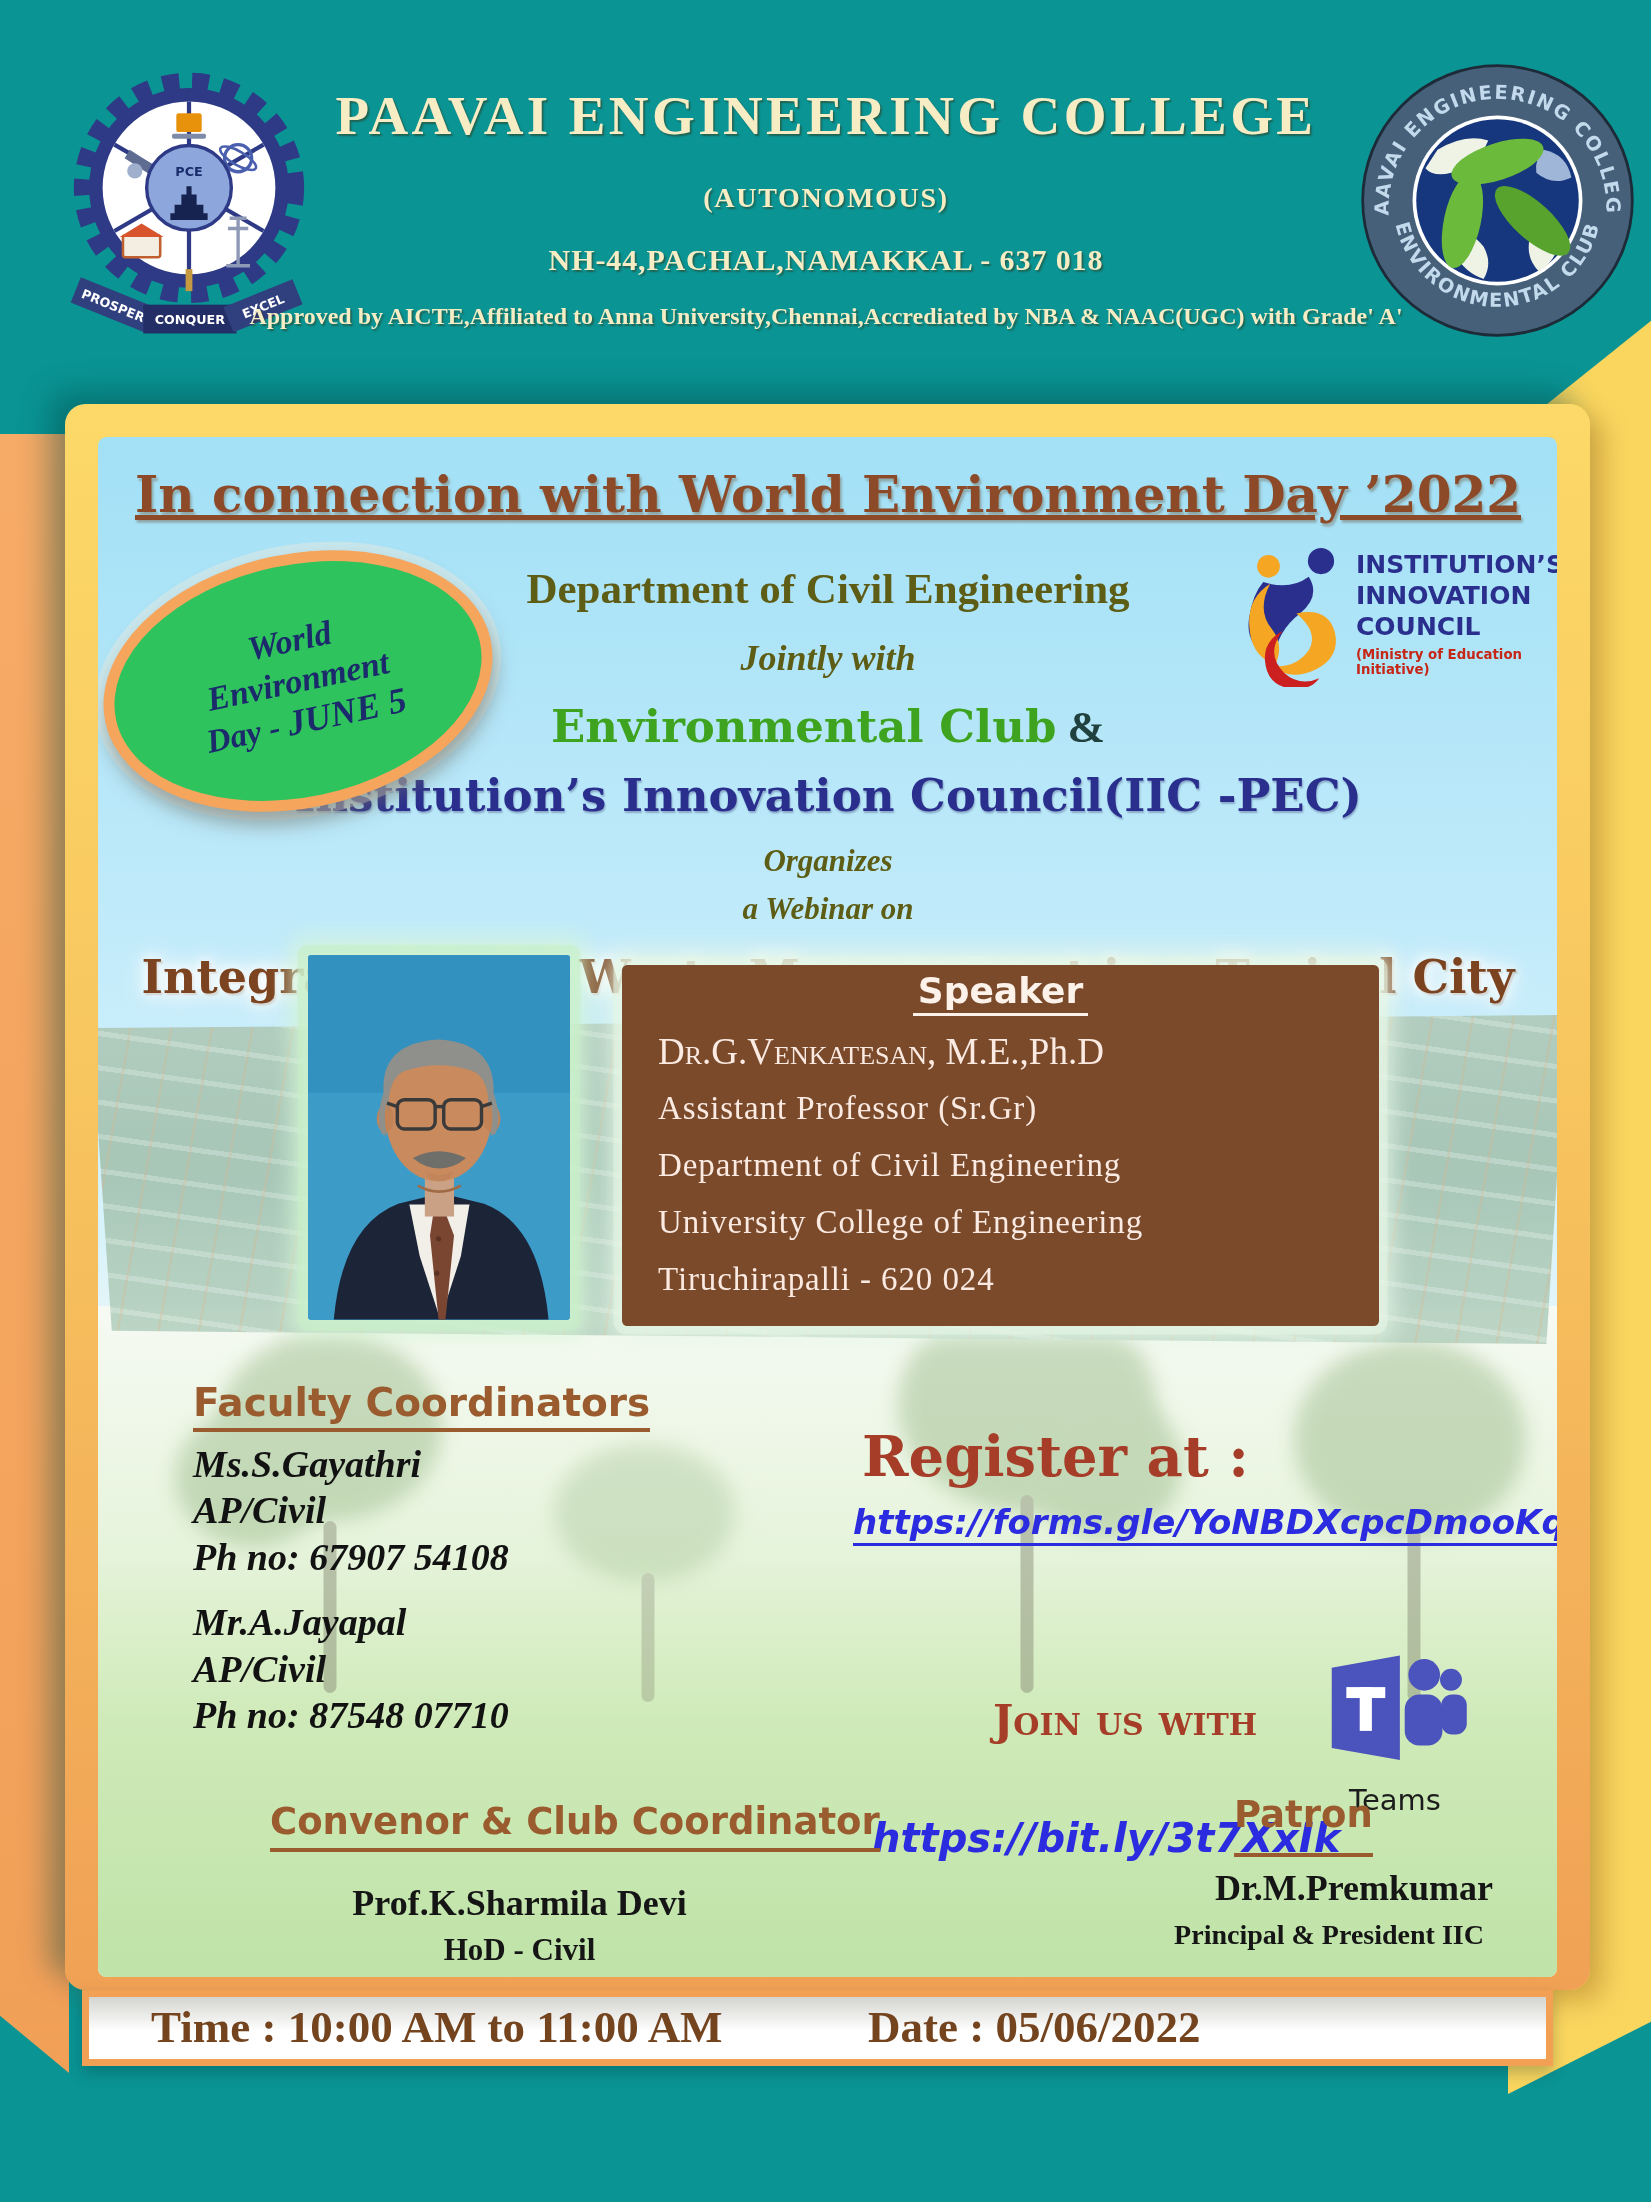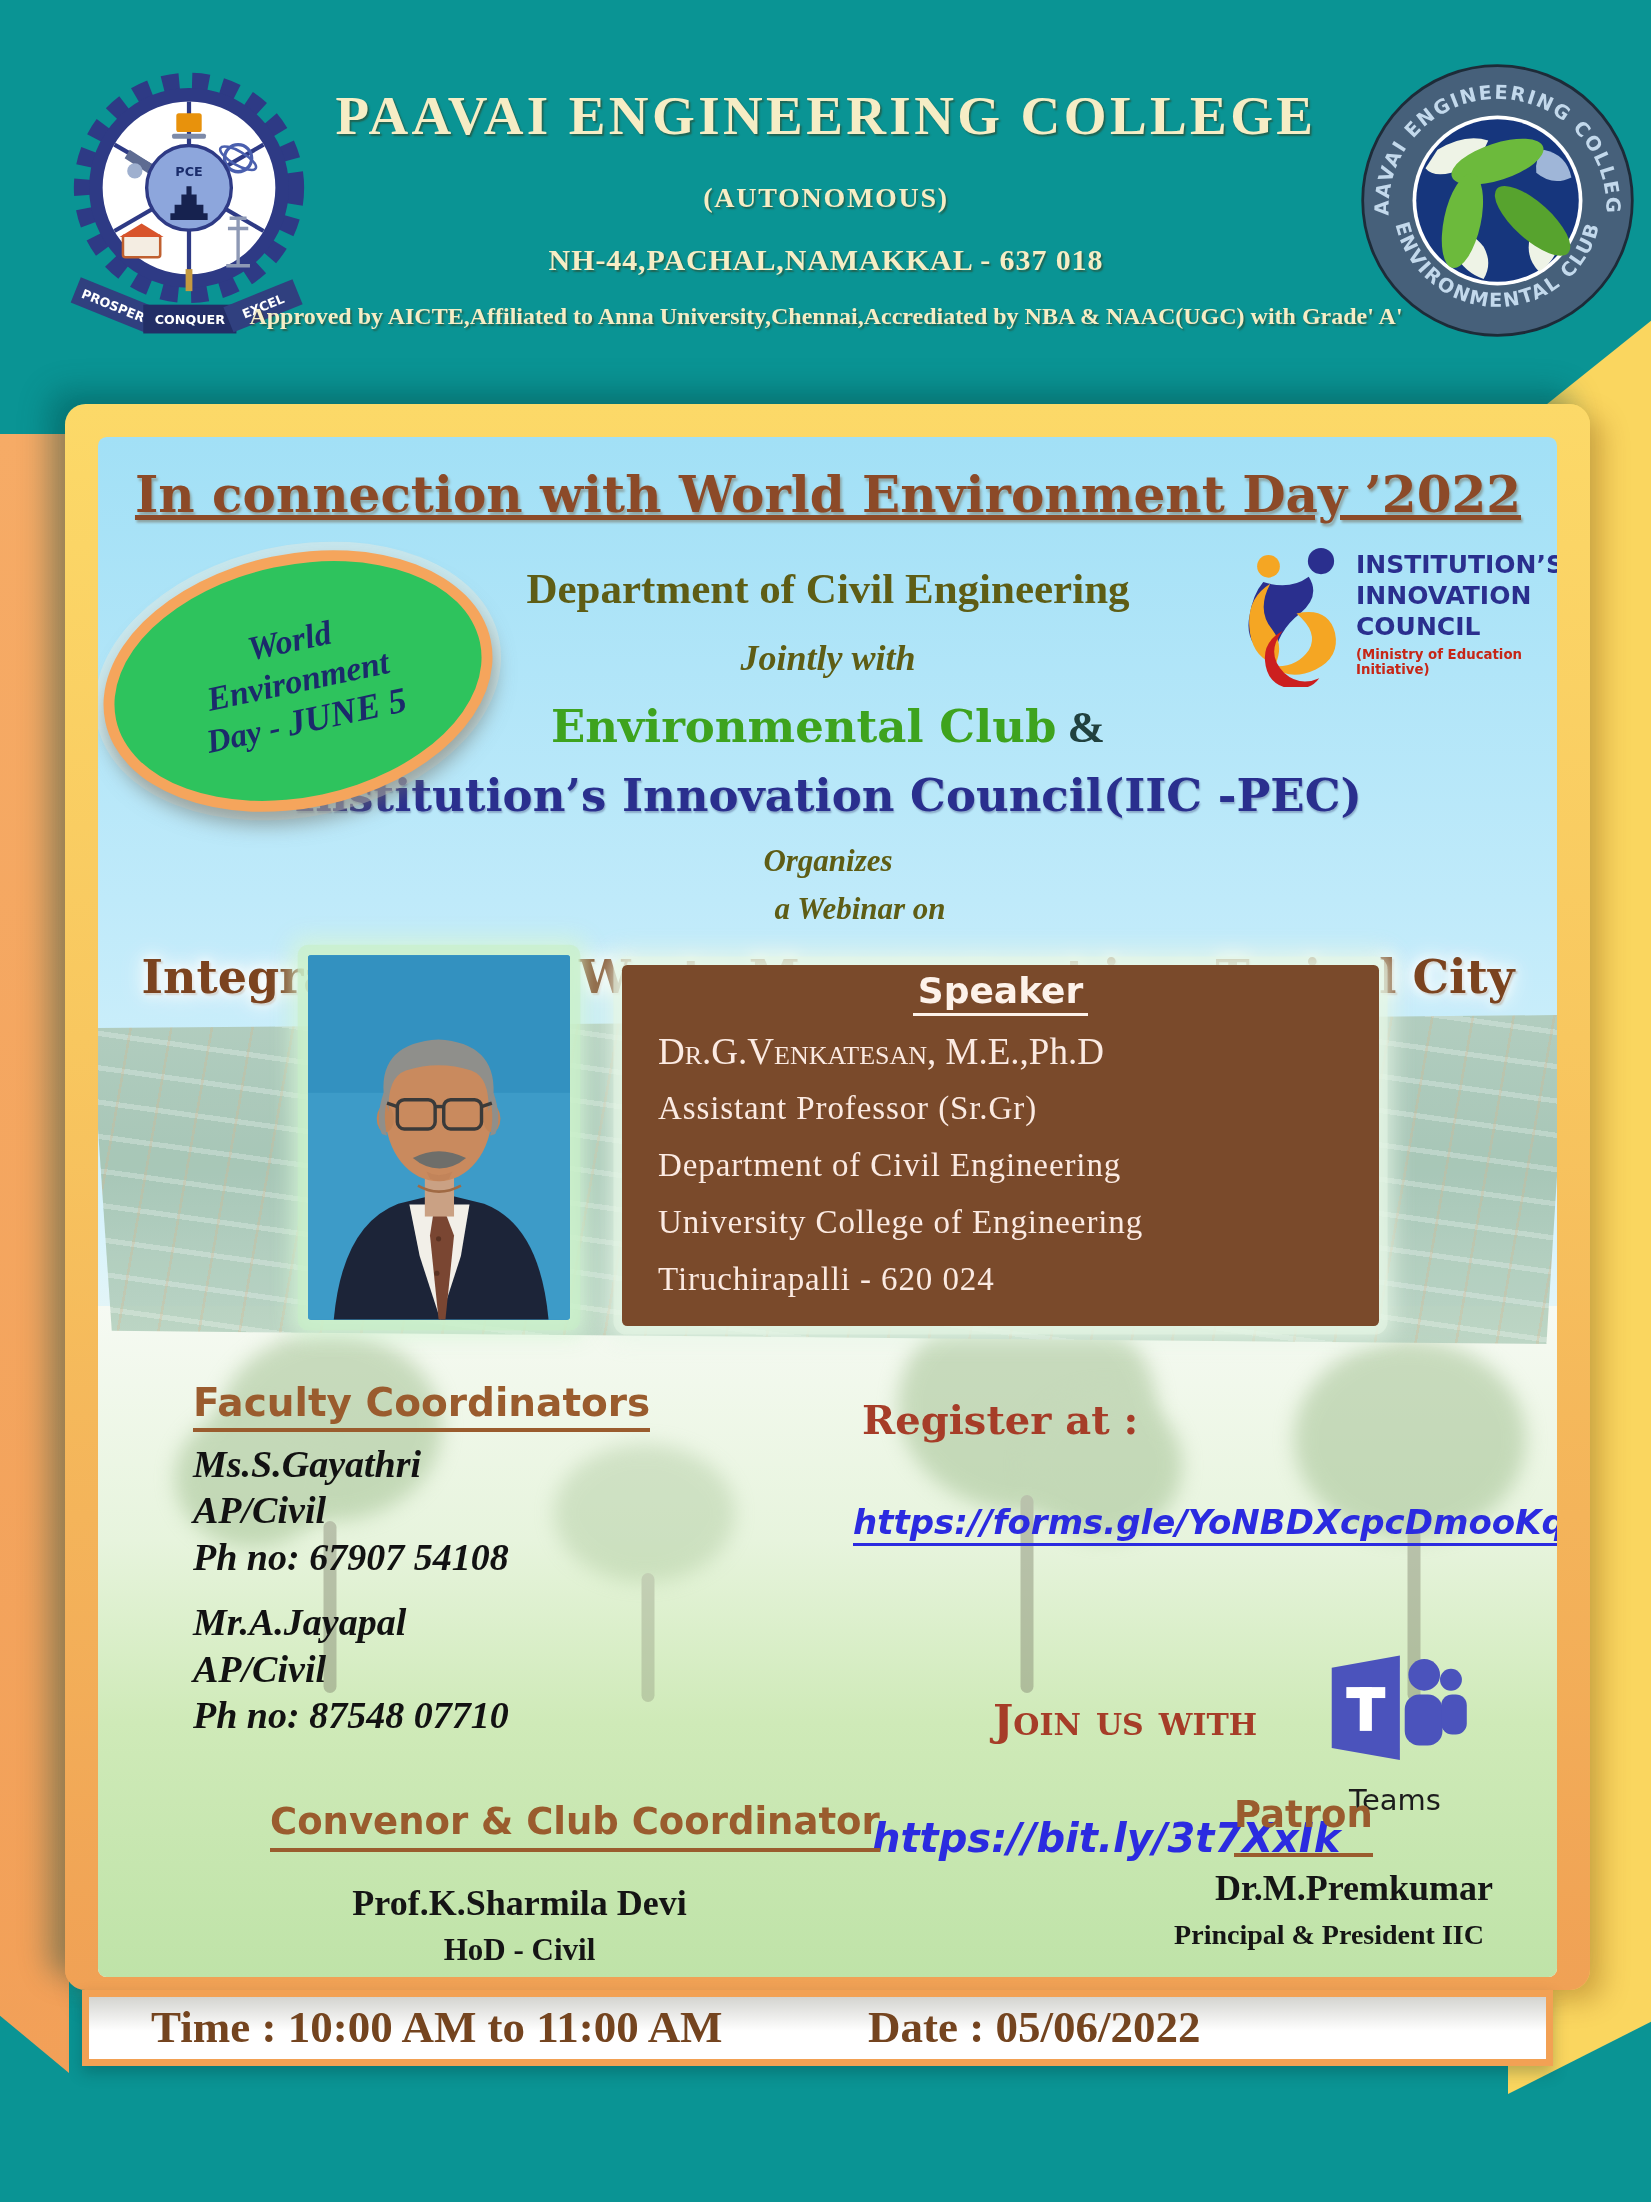--- a/index.html
+++ b/index.html
@@ -63,21 +63,21 @@
   .occasion{top:27.5px;font-size:50px;font-weight:bold;color:#8c4a28;
     font-family:"DejaVu Serif",serif;text-shadow:1.7px 2.6px 2.6px rgba(90,50,10,.35);text-decoration:underline;}
   .dept{top:127px;font-size:43px;font-weight:bold;color:#5e5d15;}
   .jointly{top:200px;font-size:36px;font-weight:bold;font-style:italic;color:#5e5d15;}
   .clubline{top:263px;font-size:45px;font-weight:bold;}
   .club-g{color:#3ea31e;font-family:"DejaVu Serif",serif;}
   .club-amp{color:#21413f;}
   .council{top:332px;font-size:45px;font-weight:bold;color:#2a2f8e;
     font-family:"DejaVu Serif",serif;text-shadow:0.9px 1.7px 1.7px rgba(30,30,90,.3);}
   .organizes{top:406px;font-size:31px;font-weight:bold;font-style:italic;color:#5e5d15;text-align:center;}
-  .webon{top:454px;font-size:31px;font-weight:bold;font-style:italic;color:#5e5d15;padding-left:32px;}
+  .webon{top:454px;font-size:31px;font-weight:bold;font-style:italic;color:#5e5d15;}
   .webtitle{top:513px;font-size:46px;font-weight:bold;color:#7b431f;
     font-family:"DejaVu Serif",serif;
     text-shadow:0 0 10.3px #fff,0 0 19px #fff,0 0 29px #fff,1.7px 1.7px 1.7px rgba(120,70,30,.4);}
   
   .badge{
     position:absolute;left:3.4px;top:117px;width:372px;height:232px;z-index:5;
     background:#2ec35d;border:11.2px solid #f5a55c;border-radius:50%;
     transform:rotate(-12deg);
     box-shadow:0 13.8px 19px rgba(110,110,100,.55),0 0 0 8.6px rgba(235,235,225,.45);
     display:flex;flex-direction:column;align-items:center;justify-content:center;
@@ -115,21 +115,21 @@
   .sec-head{position:absolute;z-index:6;font-family:"DejaVu Sans",sans-serif;
     font-weight:bold;color:#9a5c2e;}
   .fc-head{left:95px;top:943px;font-size:39px;border-bottom:4.3px solid #9a5c2e;padding-bottom:3.4px;}
   .black-it{position:absolute;z-index:6;font-size:38px;font-weight:bold;font-style:italic;color:#121212;}
   .f1n{left:95px;top:1005px;}
   .f1r{left:95px;top:1051px;}
   .f1p{left:95px;top:1098px;}
   .f2n{left:95px;top:1163px;}
   .f2r{left:95px;top:1210px;}
   .f2p{left:95px;top:1256px;}
-  .reg-head{left:764px;top:959px;font-size:40px;color:#a63d28;
+  .reg-head{left:764px;top:986px;font-size:56px;color:#a63d28;
     font-family:"DejaVu Serif",serif;}
   .link{position:absolute;z-index:6;color:#2b2be0;font-weight:bold;font-style:italic;
     font-family:"DejaVu Sans",sans-serif;}
   .link1{left:755px;top:1065px;font-size:34px;text-decoration:underline;text-underline-offset:8.6px;}
   .join{position:absolute;left:895px;top:1258px;z-index:6;color:#a63d28;font-weight:bold;
     font-size:43px;font-variant:small-caps;font-family:"DejaVu Serif",serif;}
   .link2{left:774px;top:1378px;font-size:40px;}
   .teams{position:absolute;left:1211px;top:1211px;width:172px;z-index:6;text-align:center;}
   .teams-label{margin-top:8.6px;font-family:"DejaVu Sans",sans-serif;font-size:29px;color:#1c1c1c;}
   .conv-head{left:172px;top:1363px;font-size:37px;border-bottom:4.3px solid #9a5c2e;padding-bottom:5.2px;}

